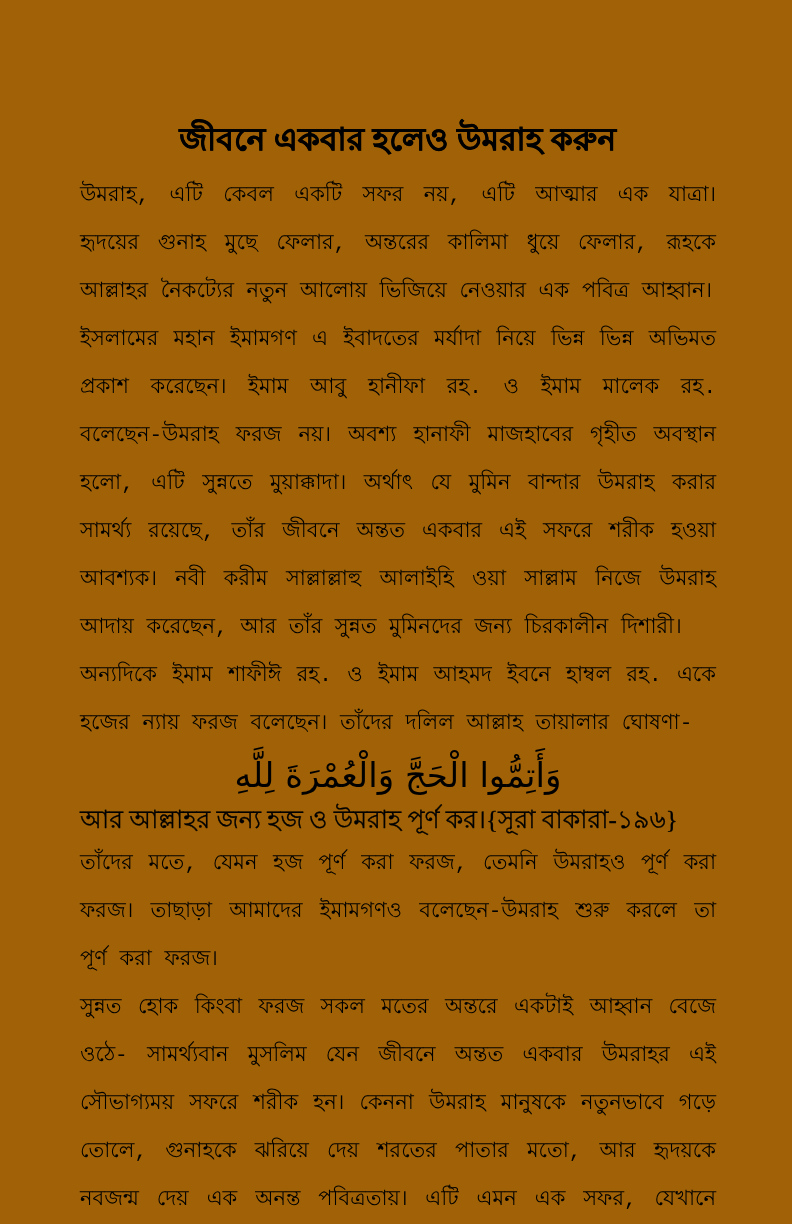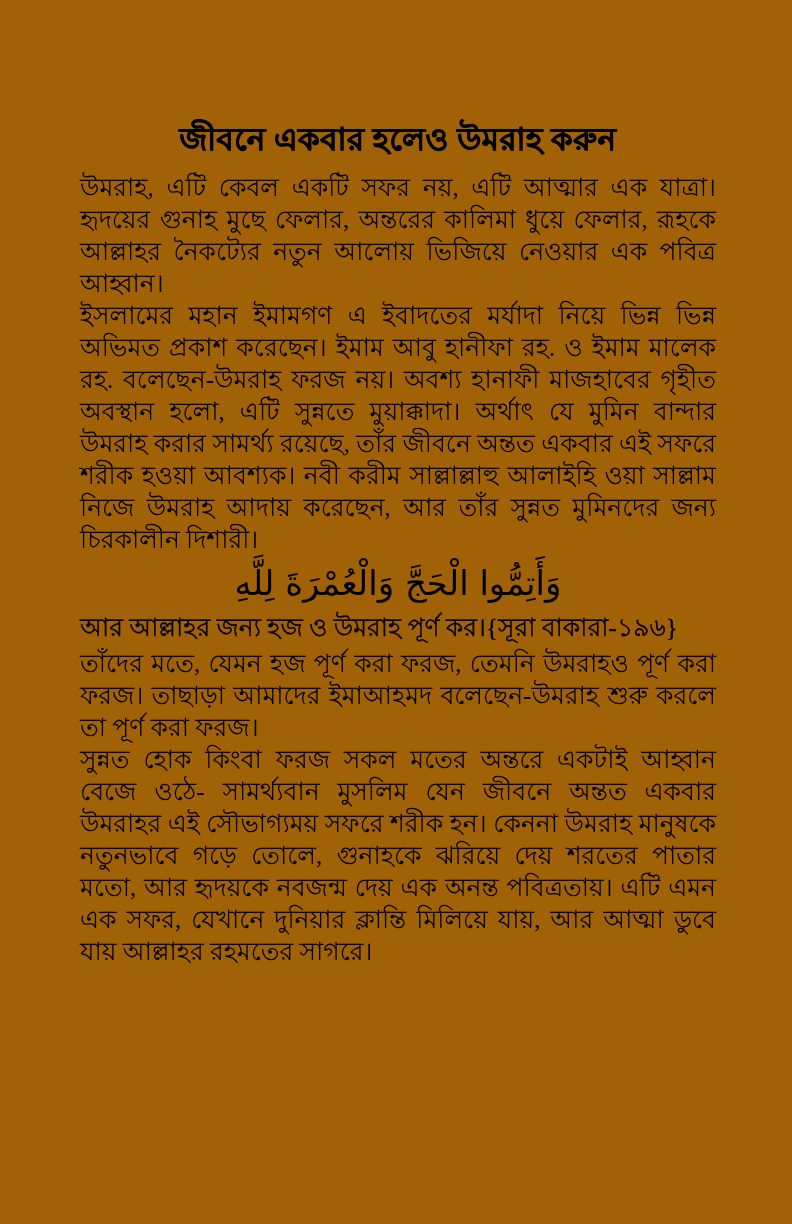--- a/index.html
+++ b/index.html
@@ -25,24 +25,25 @@
     margin: 0 0 12px 0;
     text-align: center;
     font-size: 31px;
     line-height: 40px;
     font-weight: 900;
     letter-spacing: 0.5px;
     -webkit-text-stroke: 0.6px #000;
   }
   .para {
     margin: 0;
-    font-size: 25px;
-    line-height: 32px;
+    font-size: 21px;
+    line-height: 48px;
     text-align: justify;
     text-justify: inter-word;
+    font-family: Liberation Mono, monospace;
   }
   .arabic-verse {
     margin: 4px 0 2px 0;
     direction: rtl;
     unicode-bidi: embed;
     text-align: center;
     font-size: 34px;
     line-height: 46px;
     font-family: "DejaVu Sans", sans-serif;
   }
@@ -59,22 +60,23 @@
 <body>
 
 <div class="page">
 
   <h1 class="title">জীবনে একবার হলেও উমরাহ করুন</h1>
 
   <p class="para">উমরাহ, এটি কেবল একটি সফর নয়, এটি আত্মার এক যাত্রা। হৃদয়ের গুনাহ মুছে ফেলার, অন্তরের কালিমা ধুয়ে ফেলার, রূহকে আল্লাহর নৈকট্যের নতুন আলোয় ভিজিয়ে নেওয়ার এক পবিত্র আহ্বান।</p>
 
   <p class="para">ইসলামের মহান ইমামগণ এ ইবাদতের মর্যাদা নিয়ে ভিন্ন ভিন্ন অভিমত প্রকাশ করেছেন। ইমাম আবু হানীফা রহ. ও ইমাম মালেক রহ. বলেছেন-উমরাহ ফরজ নয়। অবশ্য হানাফী মাজহাবের গৃহীত অবস্থান হলো, এটি সুন্নতে মুয়াক্কাদা। অর্থাৎ যে মুমিন বান্দার উমরাহ করার সামর্থ্য রয়েছে, তাঁর জীবনে অন্তত একবার এই সফরে শরীক হওয়া আবশ্যক। নবী করীম সাল্লাল্লাহু আলাইহি ওয়া সাল্লাম নিজে উমরাহ আদায় করেছেন, আর তাঁর সুন্নত মুমিনদের জন্য চিরকালীন দিশারী।</p>
 
+  <p class="para">অন্যদিকে ইমাম শাফীঈ রহ. ও ইমাম আহমদ ইবনে হাম্বল রহ. একে হজের ন্যায় ফরজ বলেছেন। তাঁদের দলিল আল্লাহ তায়ালার ঘোষণা-</p>
 
   <div class="arabic-verse" dir="rtl">وَأَتِمُّوا الْحَجَّ وَالْعُمْرَةَ لِلَّهِ</div>
 
   <p class="verse-translation">আর আল্লাহর জন্য হজ ও উমরাহ পূর্ণ কর।{সূরা বাকারা-১৯৬}</p>
 
-  <p class="para">তাঁদের মতে, যেমন হজ পূর্ণ করা ফরজ, তেমনি উমরাহও পূর্ণ করা ফরজ। তাছাড়া আমাদের ইমাআহমদ বলেছেন-উমরাহ শুরু করলে তা পূর্ণ করা ফরজ।</p>
+  <p class="para">তাঁদের মতে, যেমন হজ পূর্ণ করা ফরজ, তেমনি উমরাহও পূর্ণ করা ফরজ। তাছাড়া আমাদের ইমামগণও বলেছেন-উমরাহ শুরু করলে তা পূর্ণ করা ফরজ।</p>
 
   <p class="para">সুন্নত হোক কিংবা ফরজ সকল মতের অন্তরে একটাই আহ্বান বেজে ওঠে- সামর্থ্যবান মুসলিম যেন জীবনে অন্তত একবার উমরাহর এই সৌভাগ্যময় সফরে শরীক হন। কেননা উমরাহ মানুষকে নতুনভাবে গড়ে তোলে, গুনাহকে ঝরিয়ে দেয় শরতের পাতার মতো, আর হৃদয়কে নবজন্ম দেয় এক অনন্ত পবিত্রতায়। এটি এমন এক সফর, যেখানে দুনিয়ার ক্লান্তি মিলিয়ে যায়, আর আত্মা ডুবে যায় আল্লাহর রহমতের সাগরে।</p>
 
 </div>
 
 </body></html>

